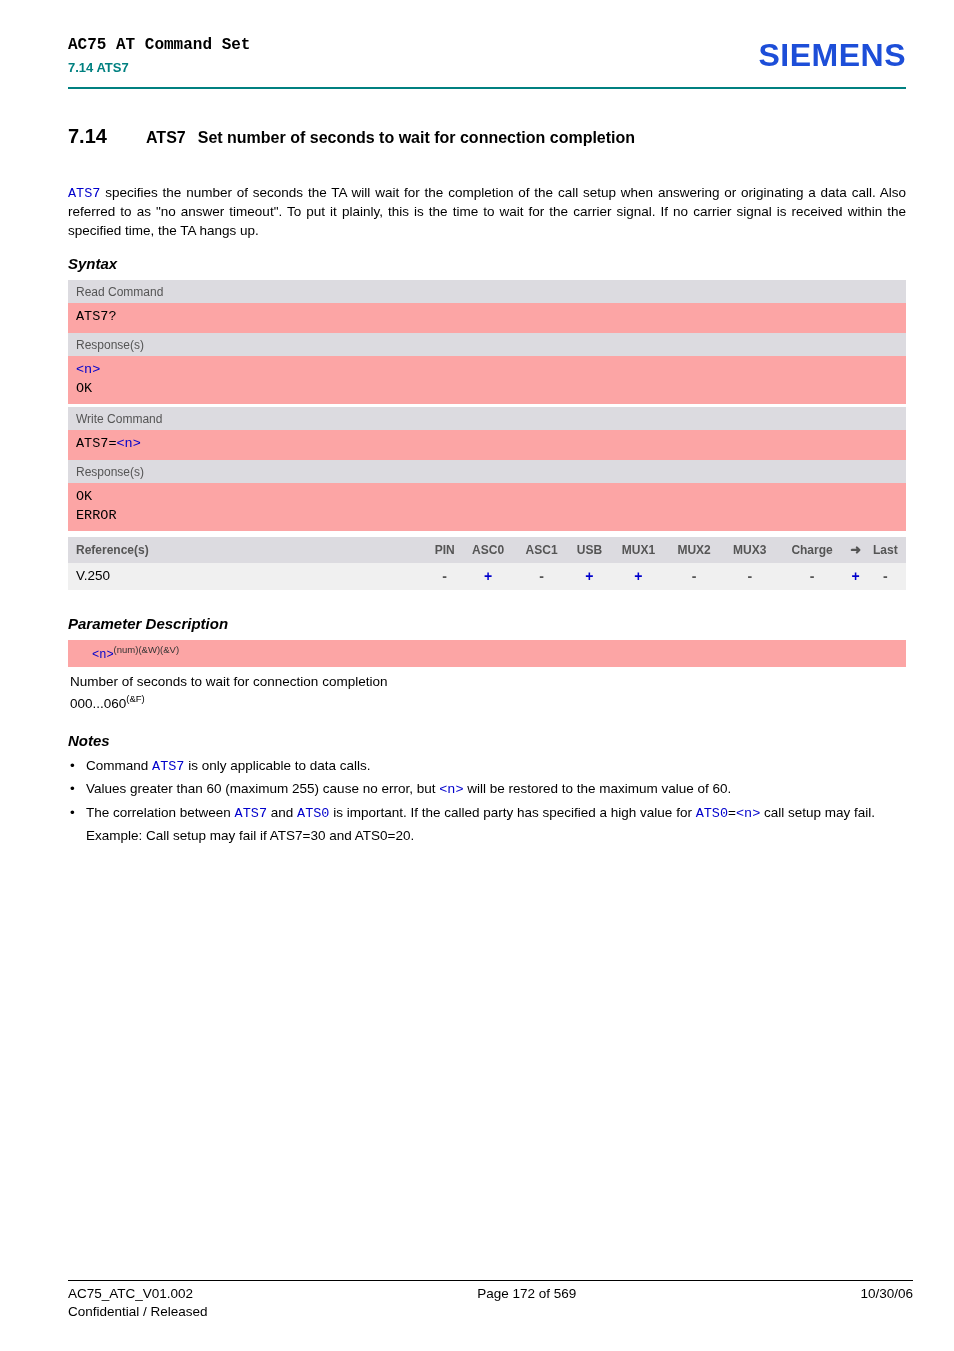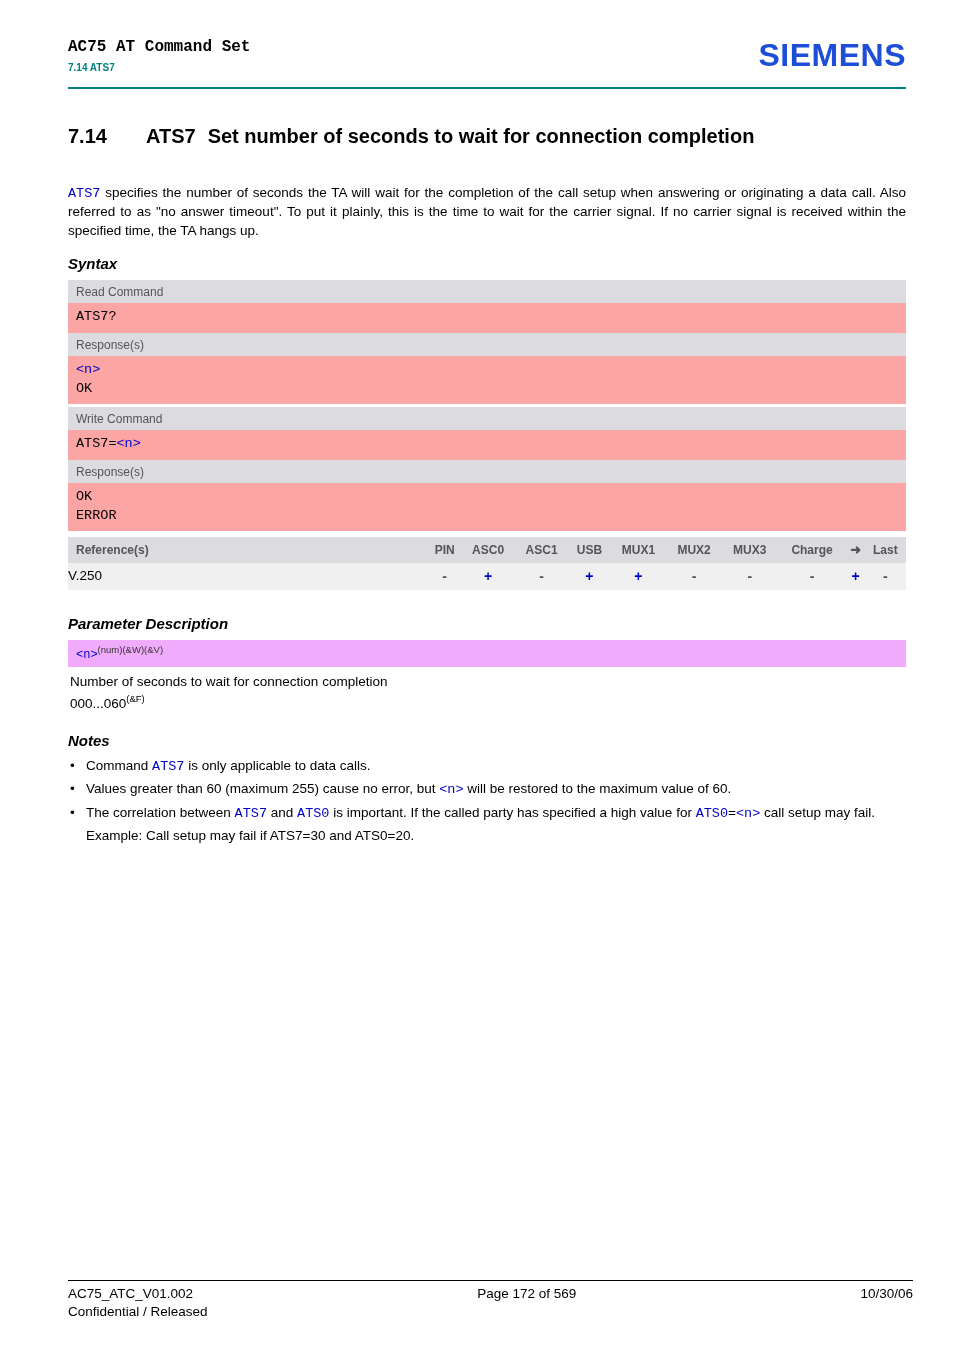--- a/index.html
+++ b/index.html
@@ -24,21 +24,21 @@
     align-items: center;
     margin-bottom: 10px;
   }
   .header-left .doc-title {
     font-weight: bold;
     font-size: 16px;
     font-family: Liberation Mono, monospace;
   }
   .header-left .doc-sub {
     font-weight: bold;
-    font-size: 10px;
+    font-size: 13px;
     color: #008080;
     margin-top: 2px;
   }
   .siemens-logo {
     font-family: Arial, sans-serif;
     font-weight: 900;
     font-size: 32px;
     letter-spacing: 0.5px;
     color: #1d4ed8;
   }
@@ -54,21 +54,21 @@
     align-items: baseline;
     margin-bottom: 34px;
   }
   .section-num {
     font-weight: bold;
     font-size: 20px;
     min-width: 78px;
   }
   .section-title {
     font-weight: bold;
-    font-size: 20px;
+    font-size: 16px;
   }
   .section-title .cmd-name { margin-right: 12px; }
 
   .body-text { text-align: justify; margin-bottom: 14px; }
   .code-inline {
     font-family: "Courier New", monospace;
     color: #0000cc;
     font-size: 13.5px;
   }
 
@@ -102,29 +102,29 @@
   
   .ref-table { width: 100%; border-collapse: collapse; margin-top: 3px; }
   .ref-table th, .ref-table td {
     font-size: 12px;
     padding: 4px 0;
     text-align: center;
   }
   .ref-table .ref-head th { background: #dcdbe0; color: #555; font-weight: bold; }
   .ref-table .ref-head th.left { text-align: left; padding-left: 8px; width: 360px; }
   .ref-table .ref-val td { background: #f0f0f0; color: #555; }
-  .ref-table .ref-val td.left { text-align: left; padding-left: 0; color: #000; font-size: 13.5px; }
+  .ref-table .ref-val td.left { text-align: left; padding-left: 8px; color: #000; font-size: 13.5px; }
   .plus { color: #0000cc; font-weight: bold; font-size: 14px; }
   .minus { color: #555; font-weight: bold; font-size: 14px; }
   .plane { color: #555; font-size: 13px; }
 
   
   .param-box {
-    background: #f0abfc;
-    padding: 4px 8px;
+    background: #fca5a5;
+    padding: 4px 24px;
     margin-bottom: 6px;
     font-size: 12px;
   }
   .param-box .mono { font-family: "Courier New", monospace; color: #0000cc; }
   .param-box .sup { font-size: 9.5px; vertical-align: super; color: #333; }
   .param-desc { margin: 4px 0 2px 2px; }
   .param-range { margin: 2px 0 18px 2px; }
   .param-range .sup { font-size: 9.5px; vertical-align: super; }
 
   

